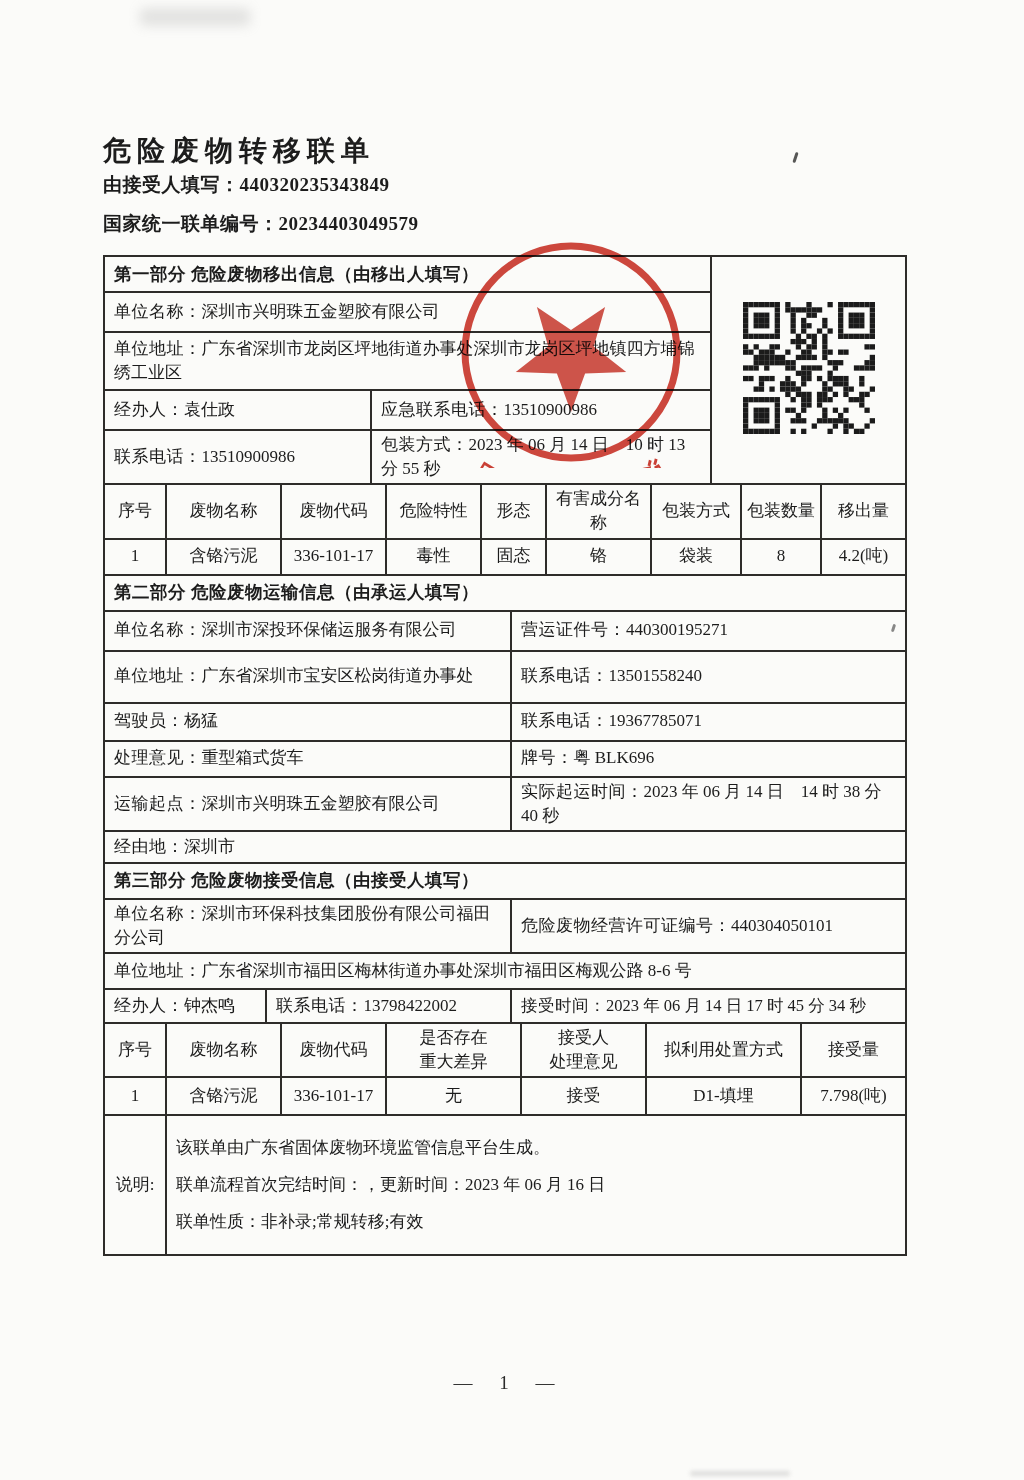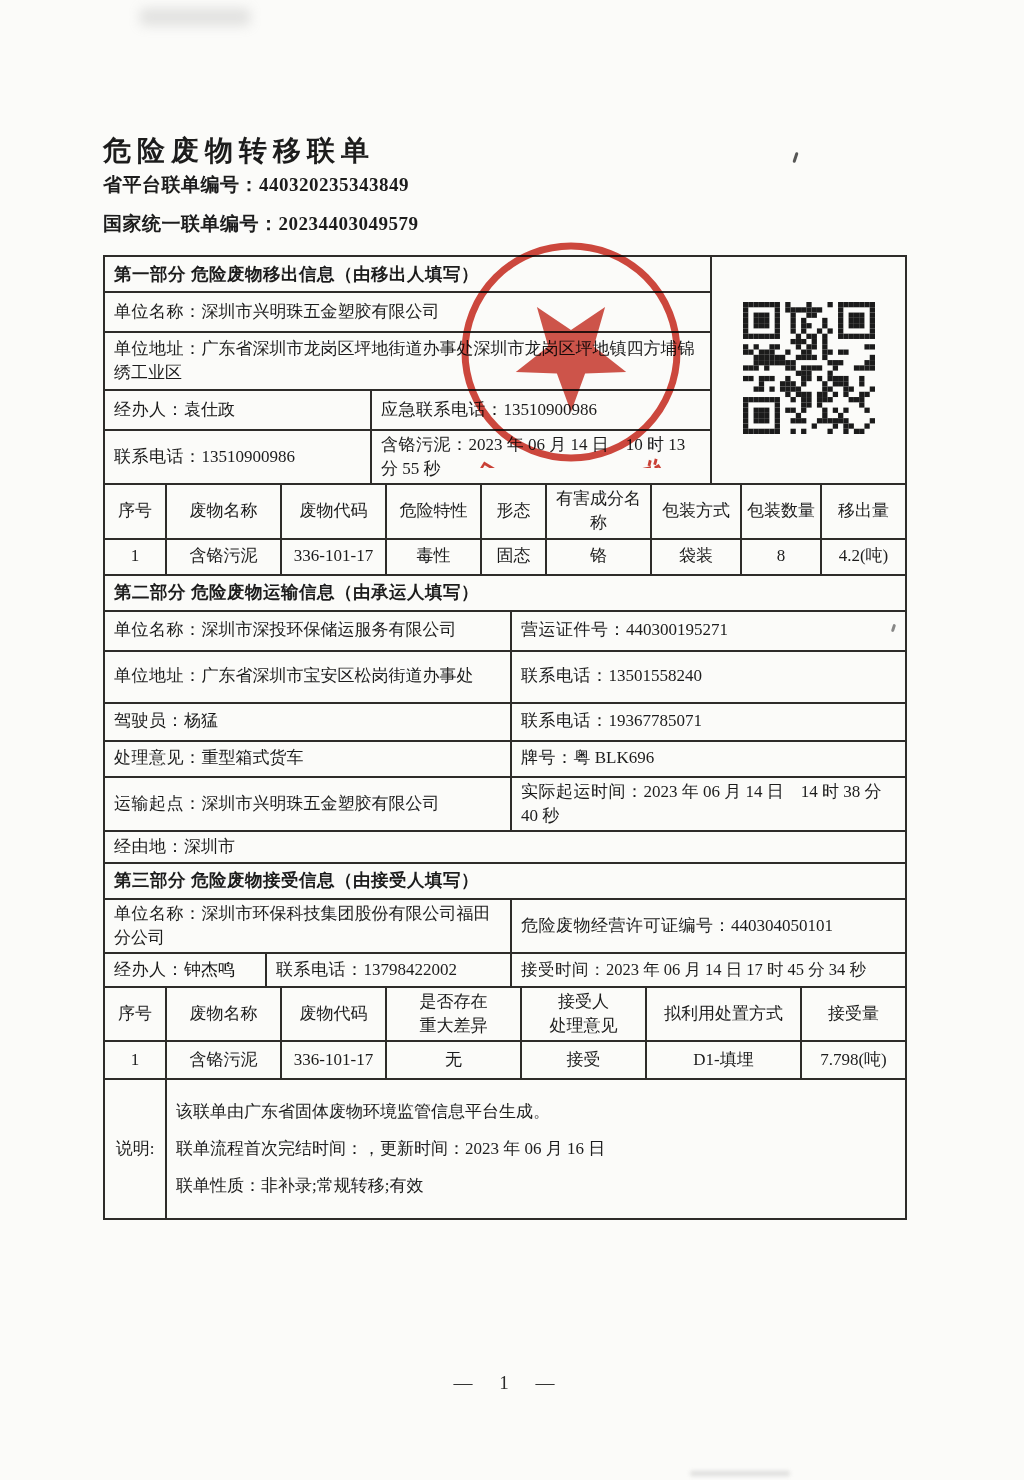--- a/index.html
+++ b/index.html
@@ -59,21 +59,21 @@
 
 <div class="sheet">
 
   <div class="scan-artifact" style="left:140px;top:8px;width:110px;height:18px;filter:blur(6px);"></div>
   <div class="scan-artifact" style="left:690px;top:1471px;width:100px;height:5px;filter:blur(2px);opacity:0.3;"></div>
   <div class="mark-apostrophe" style="left:794px;top:152px;"></div>
   <div class="mark-apostrophe" style="left:892px;top:624px;height:8px;opacity:0.6;"></div>
 
   <div class="page-title">危险废物转移联单</div>
   <div class="manifest-line province">
-    <span class="lbl">省平台联单编号：</span><span class="num">440320235343849</span>
+    <span class="lbl">由接受人填写：</span><span class="num">440320235343849</span>
   </div>
   <div class="manifest-line national">
     <span class="lbl">国家统一联单编号：</span><span class="num">20234403049579</span>
   </div>
 
   <div class="tables">
 
     <table class="band">
       <colgroup>
           <col style="width:267px">
@@ -381,21 +381,21 @@
       </tr>
       <tr style="height:58px">
         <td colspan="2"><span class="lbl">单位地址：</span><span>广东省深圳市龙岗区坪地街道办事处深圳市龙岗区坪地镇四方埔锦绣工业区</span></td>
       </tr>
       <tr style="height:40px">
         <td><span class="lbl">经办人：</span><span>袁仕政</span></td>
         <td><span class="lbl">应急联系电话：</span><span>13510900986</span></td>
       </tr>
       <tr style="height:44px">
         <td><span class="lbl">联系电话：</span><span>13510900986</span></td>
-        <td><span class="lbl">含铬污泥：</span><span>2023 年 06 月 14 日　10 时 13 分 55 秒</span></td>
+        <td><span class="lbl">包装方式：</span><span>2023 年 06 月 14 日　10 时 13 分 55 秒</span></td>
       </tr>
     </tbody>
       </table>
 
     <table class="band">
       <colgroup>
         <col style="width:62px">
           <col style="width:115px">
           <col style="width:105px">
           <col style="width:95px">
@@ -473,20 +473,23 @@
           <col style="width:395px">
         </colgroup>
       <tbody>
           <tr style="height:36px">
             <td class="sec" colspan="3">第三部分 危险废物接受信息（由接受人填写）</td>
           </tr>
       <tr style="height:54px">
         <td colspan="2"><span class="lbl">单位名称：</span><span>深圳市环保科技集团股份有限公司福田分公司</span></td>
         <td><span class="lbl">危险废物经营许可证编号：</span><span>440304050101</span></td>
       </tr>
+      <tr style="height:36px">
+        <td colspan="3"><span class="lbl">单位地址：</span><span>广东省深圳市福田区梅林街道办事处深圳市福田区梅观公路 8-6 号</span></td>
+      </tr>
       <tr style="height:34px">
         <td><span class="lbl">经办人：</span><span>钟杰鸣</span></td>
         <td><span class="lbl">联系电话：</span><span>13798422002</span></td>
         <td class="nowrap" style="font-size:16.5px"><span class="lbl">接受时间：</span><span>2023 年 06 月 14 日 17 时 45 分 34 秒</span></td>
       </tr>
     </tbody>
       </table>
 
     <table class="band">
       <colgroup>

